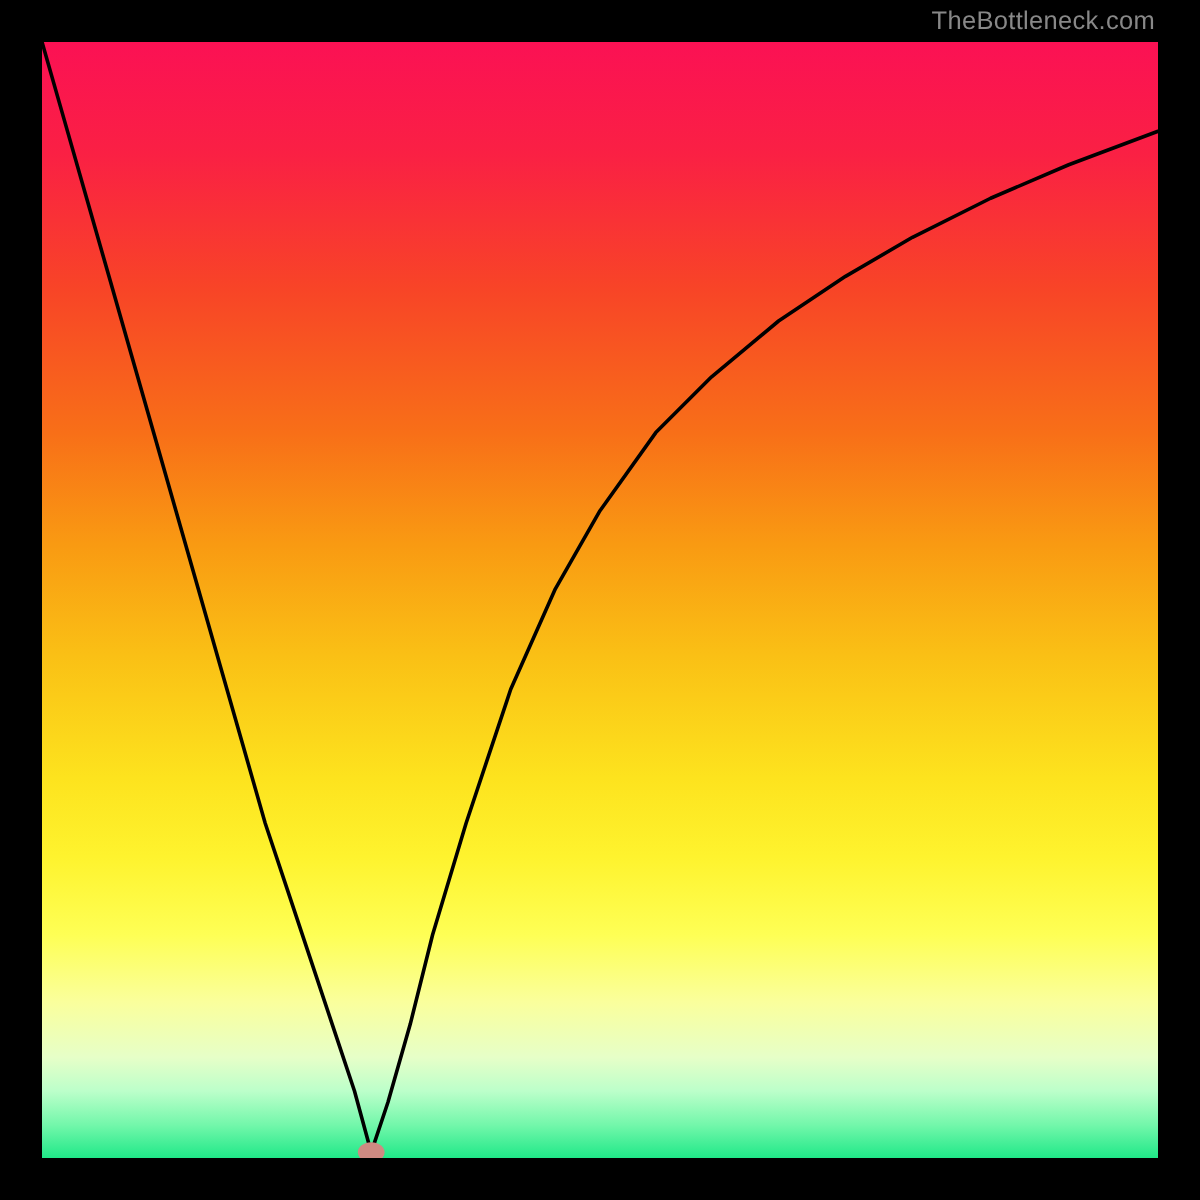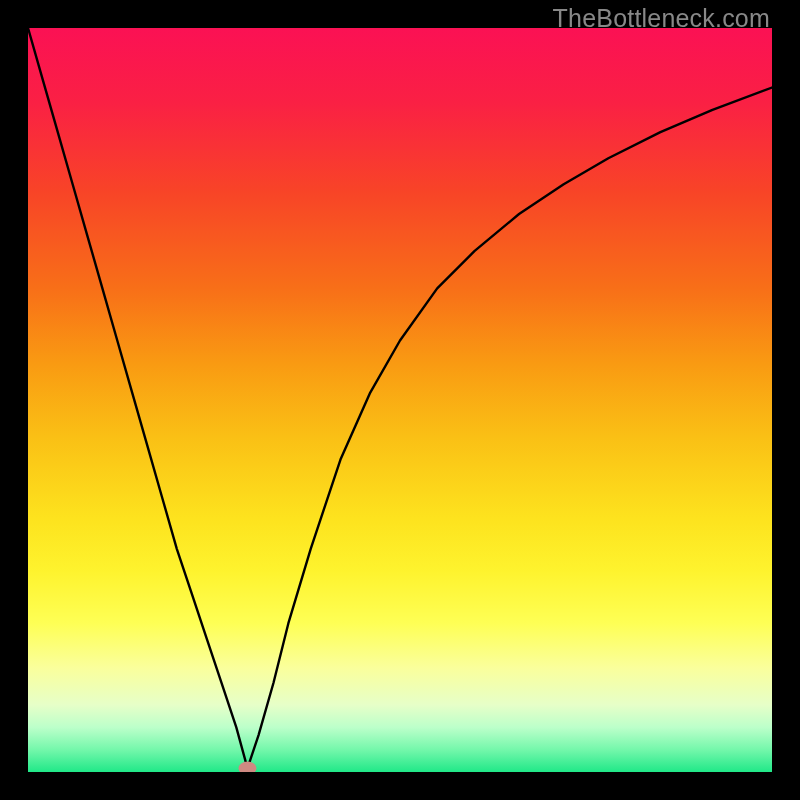--- a/index.html
+++ b/index.html
@@ -17,21 +17,21 @@
     left: 28px;
     width: 744px;
     height: 744px;
     background: #000;
   }
   .watermark {
     position: absolute;
     top: 4px;
     right: 30px;
     color: #888888;
-    font-size: 25px;
+    font-size: 17px;
     font-weight: 400;
     letter-spacing: 0.2px;
   }
   svg {
     display: block;
   }
 </style>
 </head>
 <body>
 

